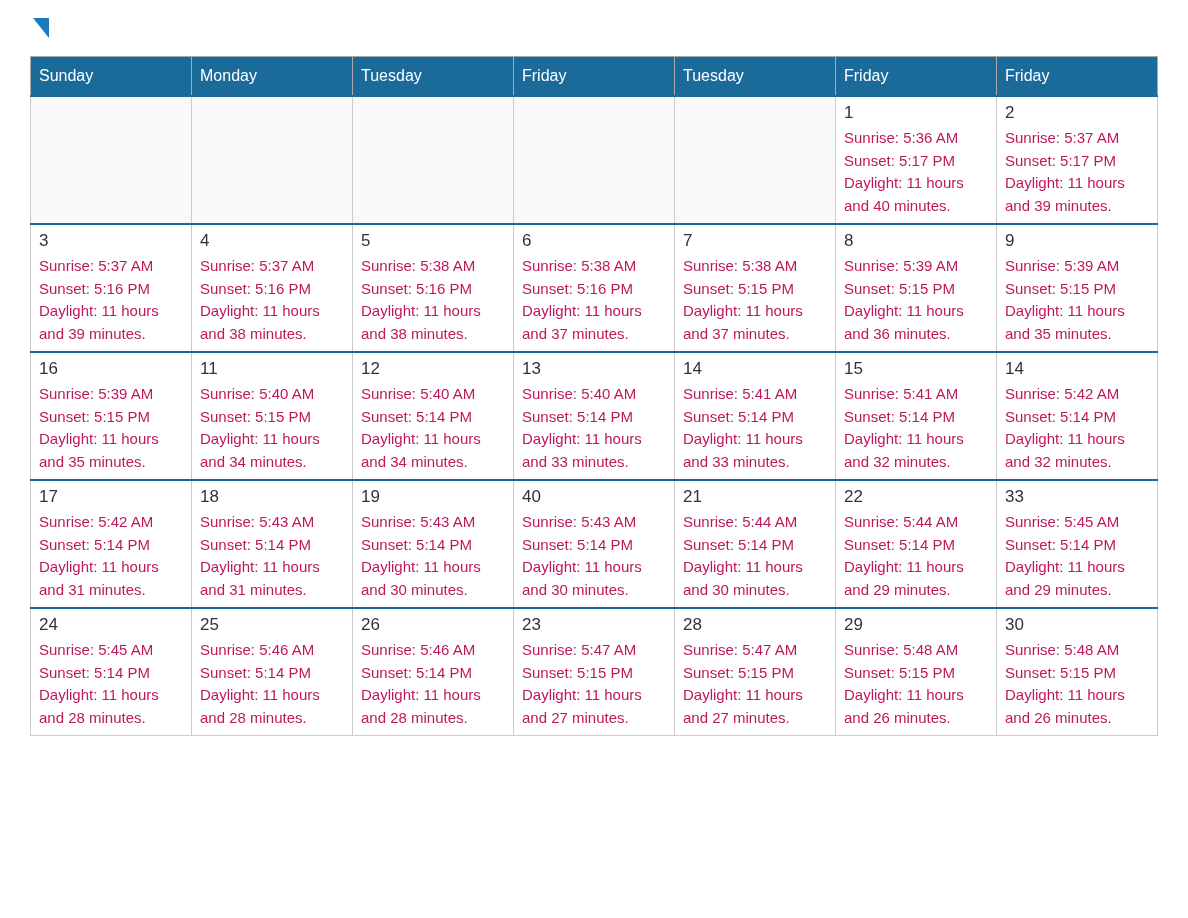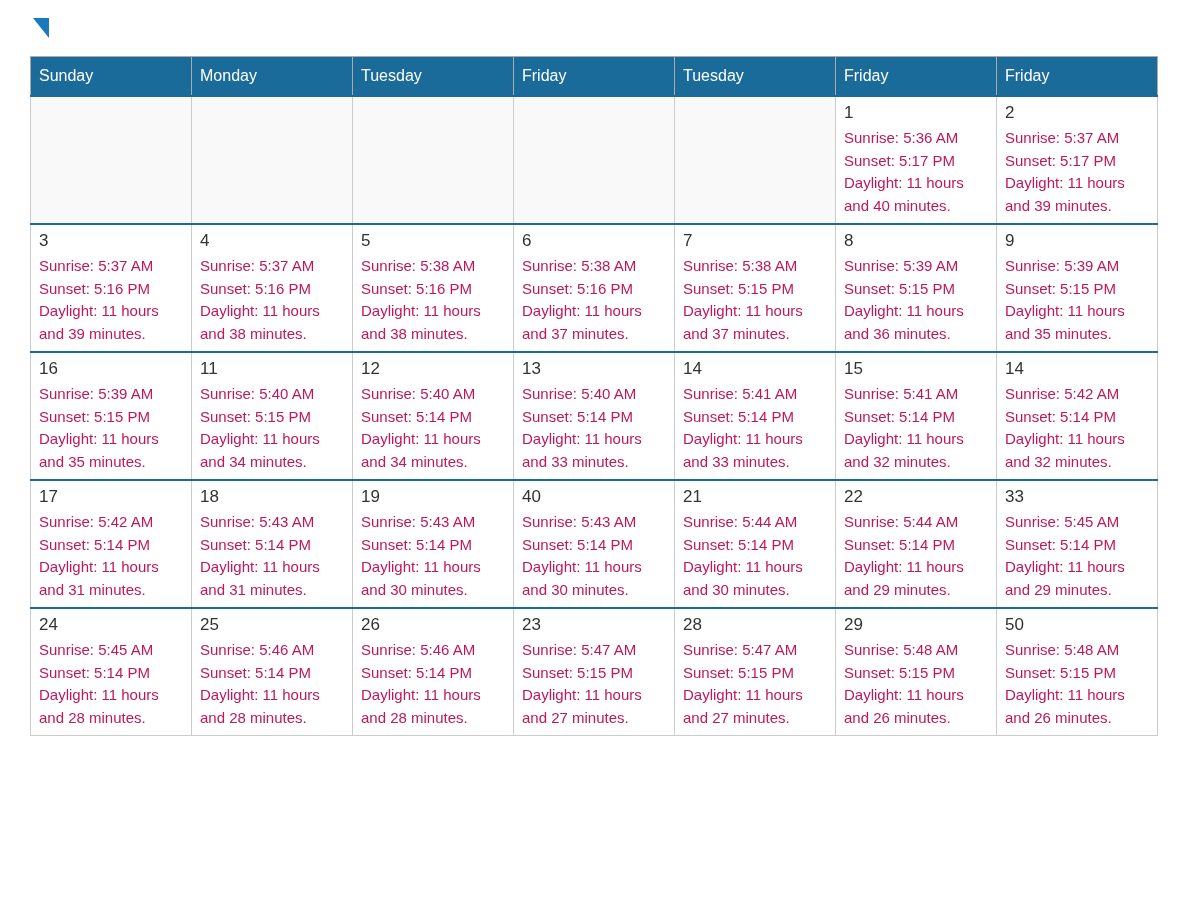--- a/index.html
+++ b/index.html
@@ -263,18 +263,18 @@
         </td>
         <td>
           <span class="day-number">28</span>
           <div class="sun-info">Sunrise: 5:47 AM<br>Sunset: 5:15 PM<br>Daylight: 11 hours and 27 minutes.</div>
         </td>
         <td>
           <span class="day-number">29</span>
           <div class="sun-info">Sunrise: 5:48 AM<br>Sunset: 5:15 PM<br>Daylight: 11 hours and 26 minutes.</div>
         </td>
         <td>
-          <span class="day-number">50</span>
+          <span class="day-number">30</span>
           <div class="sun-info">Sunrise: 5:48 AM<br>Sunset: 5:15 PM<br>Daylight: 11 hours and 26 minutes.</div>
         </td>
       </tr>
     </tbody>
 </table>
 
 </body></html>

